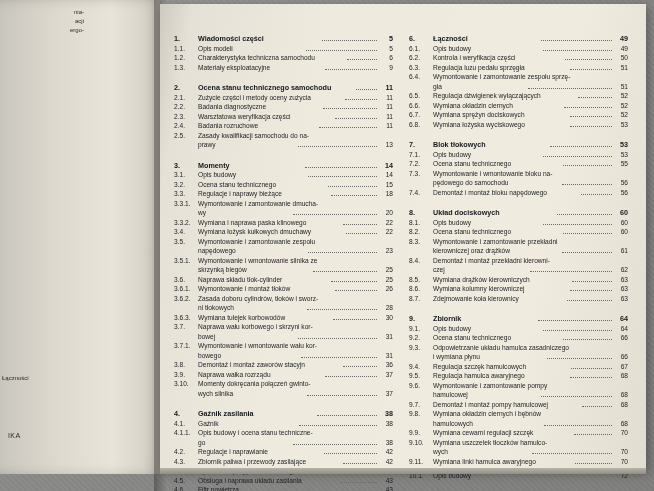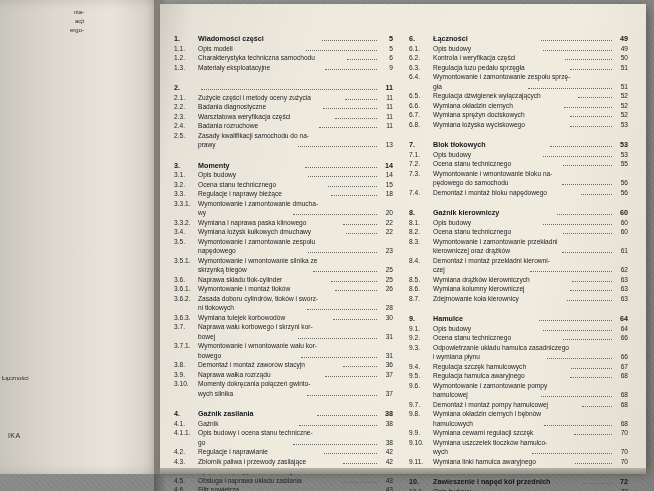--- a/index.html
+++ b/index.html
@@ -202,20 +202,21 @@
             </div>
             <div class="entry">
               <span class="num">1.3.</span>
               <span class="txt">Materiały eksploatacyjne</span>
               <span class="dots"></span>
               <span class="pg">9</span>
             </div>
             <div class="gap"></div>
             <div class="sec-head">
               <span class="num">2.</span>
+              <span class="txt">Ocena stanu technicznego samochodu</span>
               <span class="dots"></span>
               <span class="pg">11</span>
             </div>
             <div class="entry">
               <span class="num">2.1.</span>
               <span class="txt">Zużycie części i metody oceny zużycia</span>
               <span class="dots"></span>
               <span class="pg">11</span>
             </div>
             <div class="entry">
@@ -526,21 +527,21 @@
             </div>
             <div class="entry">
               <span class="num">7.4.</span>
               <span class="txt">Demontaż i montaż bloku napędowego</span>
               <span class="dots"></span>
               <span class="pg">56</span>
             </div>
             <div class="gap"></div>
             <div class="sec-head">
               <span class="num">8.</span>
-              <span class="txt">Gaźnik kierowniczy</span>
+              <span class="txt">Układ dociskowych</span>
               <span class="dots"></span>
               <span class="pg">60</span>
             </div>
             <div class="entry">
               <span class="num">8.1.</span>
               <span class="txt">Opis budowy</span>
               <span class="dots"></span>
               <span class="pg">60</span>
             </div>
             <div class="entry">
@@ -583,21 +584,21 @@
             </div>
             <div class="entry">
               <span class="num">8.7.</span>
               <span class="txt">Zdejmowanie koła kierownicy</span>
               <span class="dots"></span>
               <span class="pg">63</span>
             </div>
             <div class="gap"></div>
             <div class="sec-head">
               <span class="num">9.</span>
-              <span class="txt">Hamulce</span>
+              <span class="txt">Zbiornik</span>
               <span class="dots"></span>
               <span class="pg">64</span>
             </div>
             <div class="entry">
               <span class="num">9.1.</span>
               <span class="txt">Opis budowy</span>
               <span class="dots"></span>
               <span class="pg">64</span>
             </div>
             <div class="entry">
@@ -670,26 +671,20 @@
               <span class="dots"></span>
               <span class="pg">70</span>
             </div>
             <div class="entry">
               <span class="num">9.11.</span>
               <span class="txt">Wymiana linki hamulca awaryjnego</span>
               <span class="dots"></span>
               <span class="pg">70</span>
             </div>
             <div class="gap"></div>
-            <div class="sec-head">
-              <span class="num">10.</span>
-              <span class="txt">Zawieszenie i napęd kół przednich</span>
-              <span class="dots"></span>
-              <span class="pg">72</span>
-            </div>
             <div class="entry">
               <span class="num">10.1.</span>
               <span class="txt">Opis budowy</span>
               <span class="pg">72</span>
             </div>
           </div>
       </div>
     </div>
   </div>
 

